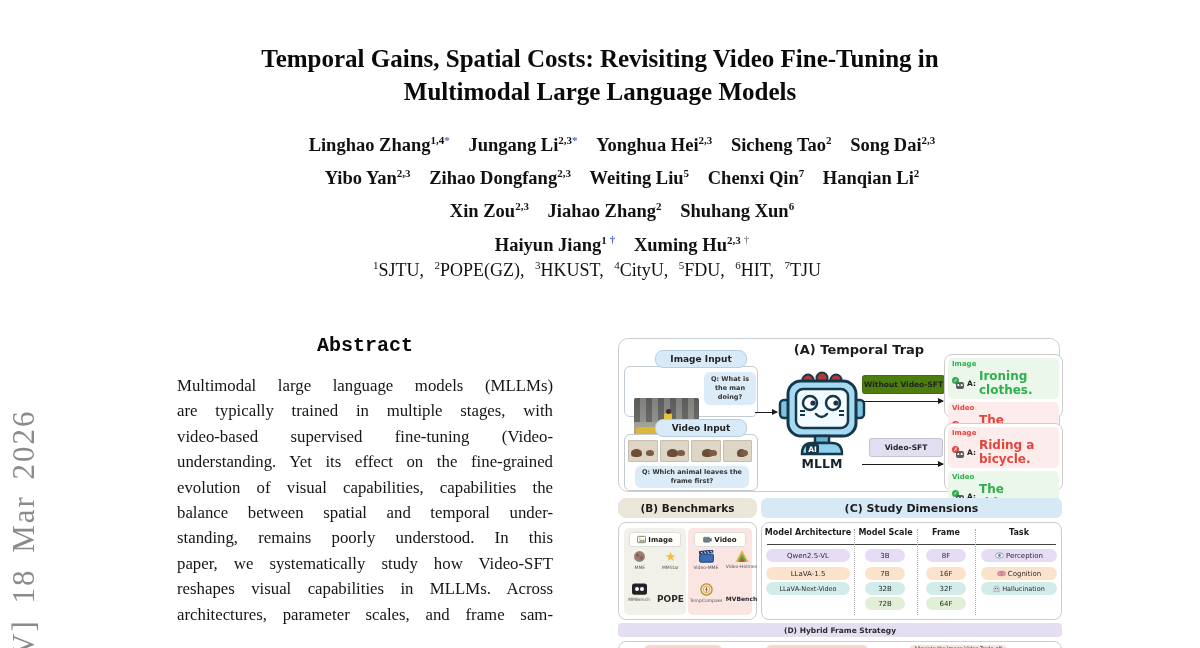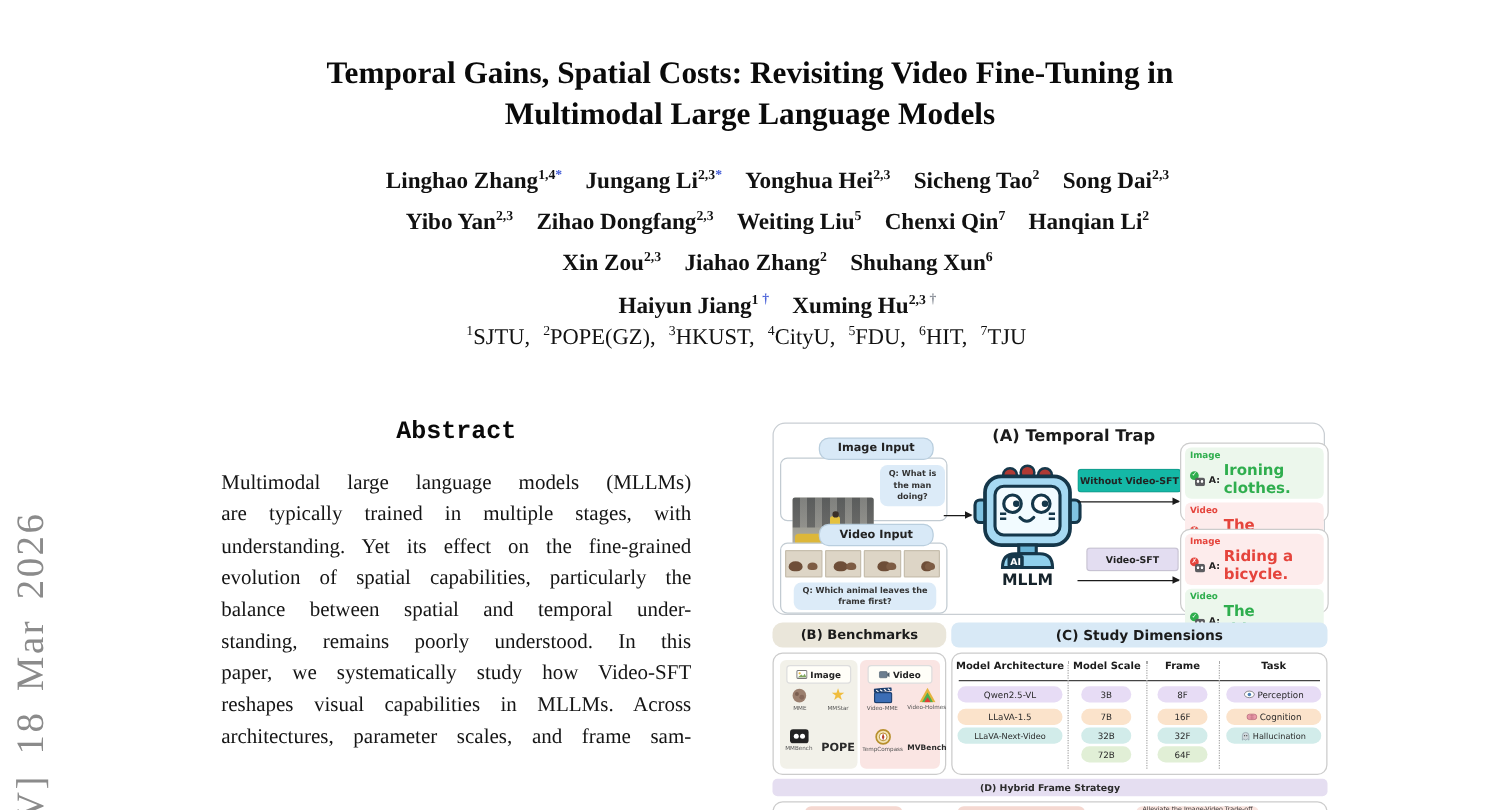--- a/index.html
+++ b/index.html
@@ -49,21 +49,21 @@
   .vf:before,.vf:after{content:"";position:absolute;background:#6e4e38;border-radius:50% 50% 40% 40%;}
   .vf:before{width:11px;height:8px;left:2px;bottom:4px;}
   .vf:after{width:8px;height:6px;right:3px;bottom:5px;background:#7d5c44;}
   .vf:nth-child(2):before{left:6px;}
   .vf:nth-child(3):before{left:10px;}
   .vf:nth-child(4):before{left:13px;width:9px;}
   .arrow{border-top:1.7px solid #1a1a1a;height:0;}
   .arrow:after{content:"";position:absolute;right:-1px;top:-4.4px;border-left:6px solid #1a1a1a;border-top:3.6px solid transparent;border-bottom:3.6px solid transparent;}
   .mllm{left:159px;top:117px;width:88px;text-align:center;font-size:12.5px;font-weight:bold;color:#15232b;}
   .pathpill{border-radius:3px;font-size:7.5px;font-weight:bold;border:0.5px solid rgba(0,0,0,.12);color:#222;}
-  .pp-top{background:#14b8a6;}
+  .pp-top{background:#4d7c0f;}
   .pp-bot{background:#e3ddf1;}
   .resbox{background:#fff;border:1.2px solid #ccc;border-radius:8px;padding:3px;display:flex;flex-direction:column;gap:3px;box-sizing:border-box;}
   .resrow{border-radius:5px;padding:2px 4px;flex:1;}
   .resrow.ok{background:#ecf7ec;}
   .resrow.bad{background:#fdecec;}
   .tag{font-size:7px;font-weight:bold;}
   .ok .tag,.ok .atext{color:#2fae4e;}
   .bad .tag,.bad .atext{color:#e5443c;}
   .ansline{display:flex;align-items:center;gap:3px;margin-top:1px;}
   .mini{position:relative;width:12px;height:12px;flex:none;}
@@ -147,22 +147,23 @@
   <span class="affil"><sup>5</sup><span>FDU,</span></span>
   <span class="affil"><sup>6</sup><span>HIT,</span></span>
   <span class="affil"><sup>7</sup><span>TJU</span></span>
 </div>
 
 <section class="abstract">
   <h2>Abstract</h2>
   <div class="abslines">
     <div class="al">Multimodal large language models (MLLMs)</div>
     <div class="al">are typically trained in multiple stages, with</div>
+    <div class="al">video-based supervised fine-tuning (Video-</div>
     <div class="al">understanding. Yet its effect on the fine-grained</div>
-    <div class="al">evolution of spatial capabilities, particularly the</div>
+    <div class="al">evolution of visual capabilities, capabilities the</div>
     <div class="al">balance between spatial and temporal under-</div>
     <div class="al">standing, remains poorly understood. In this</div>
     <div class="al">paper, we systematically study how Video-SFT</div>
     <div class="al">reshapes visual capabilities in MLLMs. Across</div>
     <div class="al">architectures, parameter scales, and frame sam-</div>
   </div>
 </section>
 
 <figure class="fig">
 

